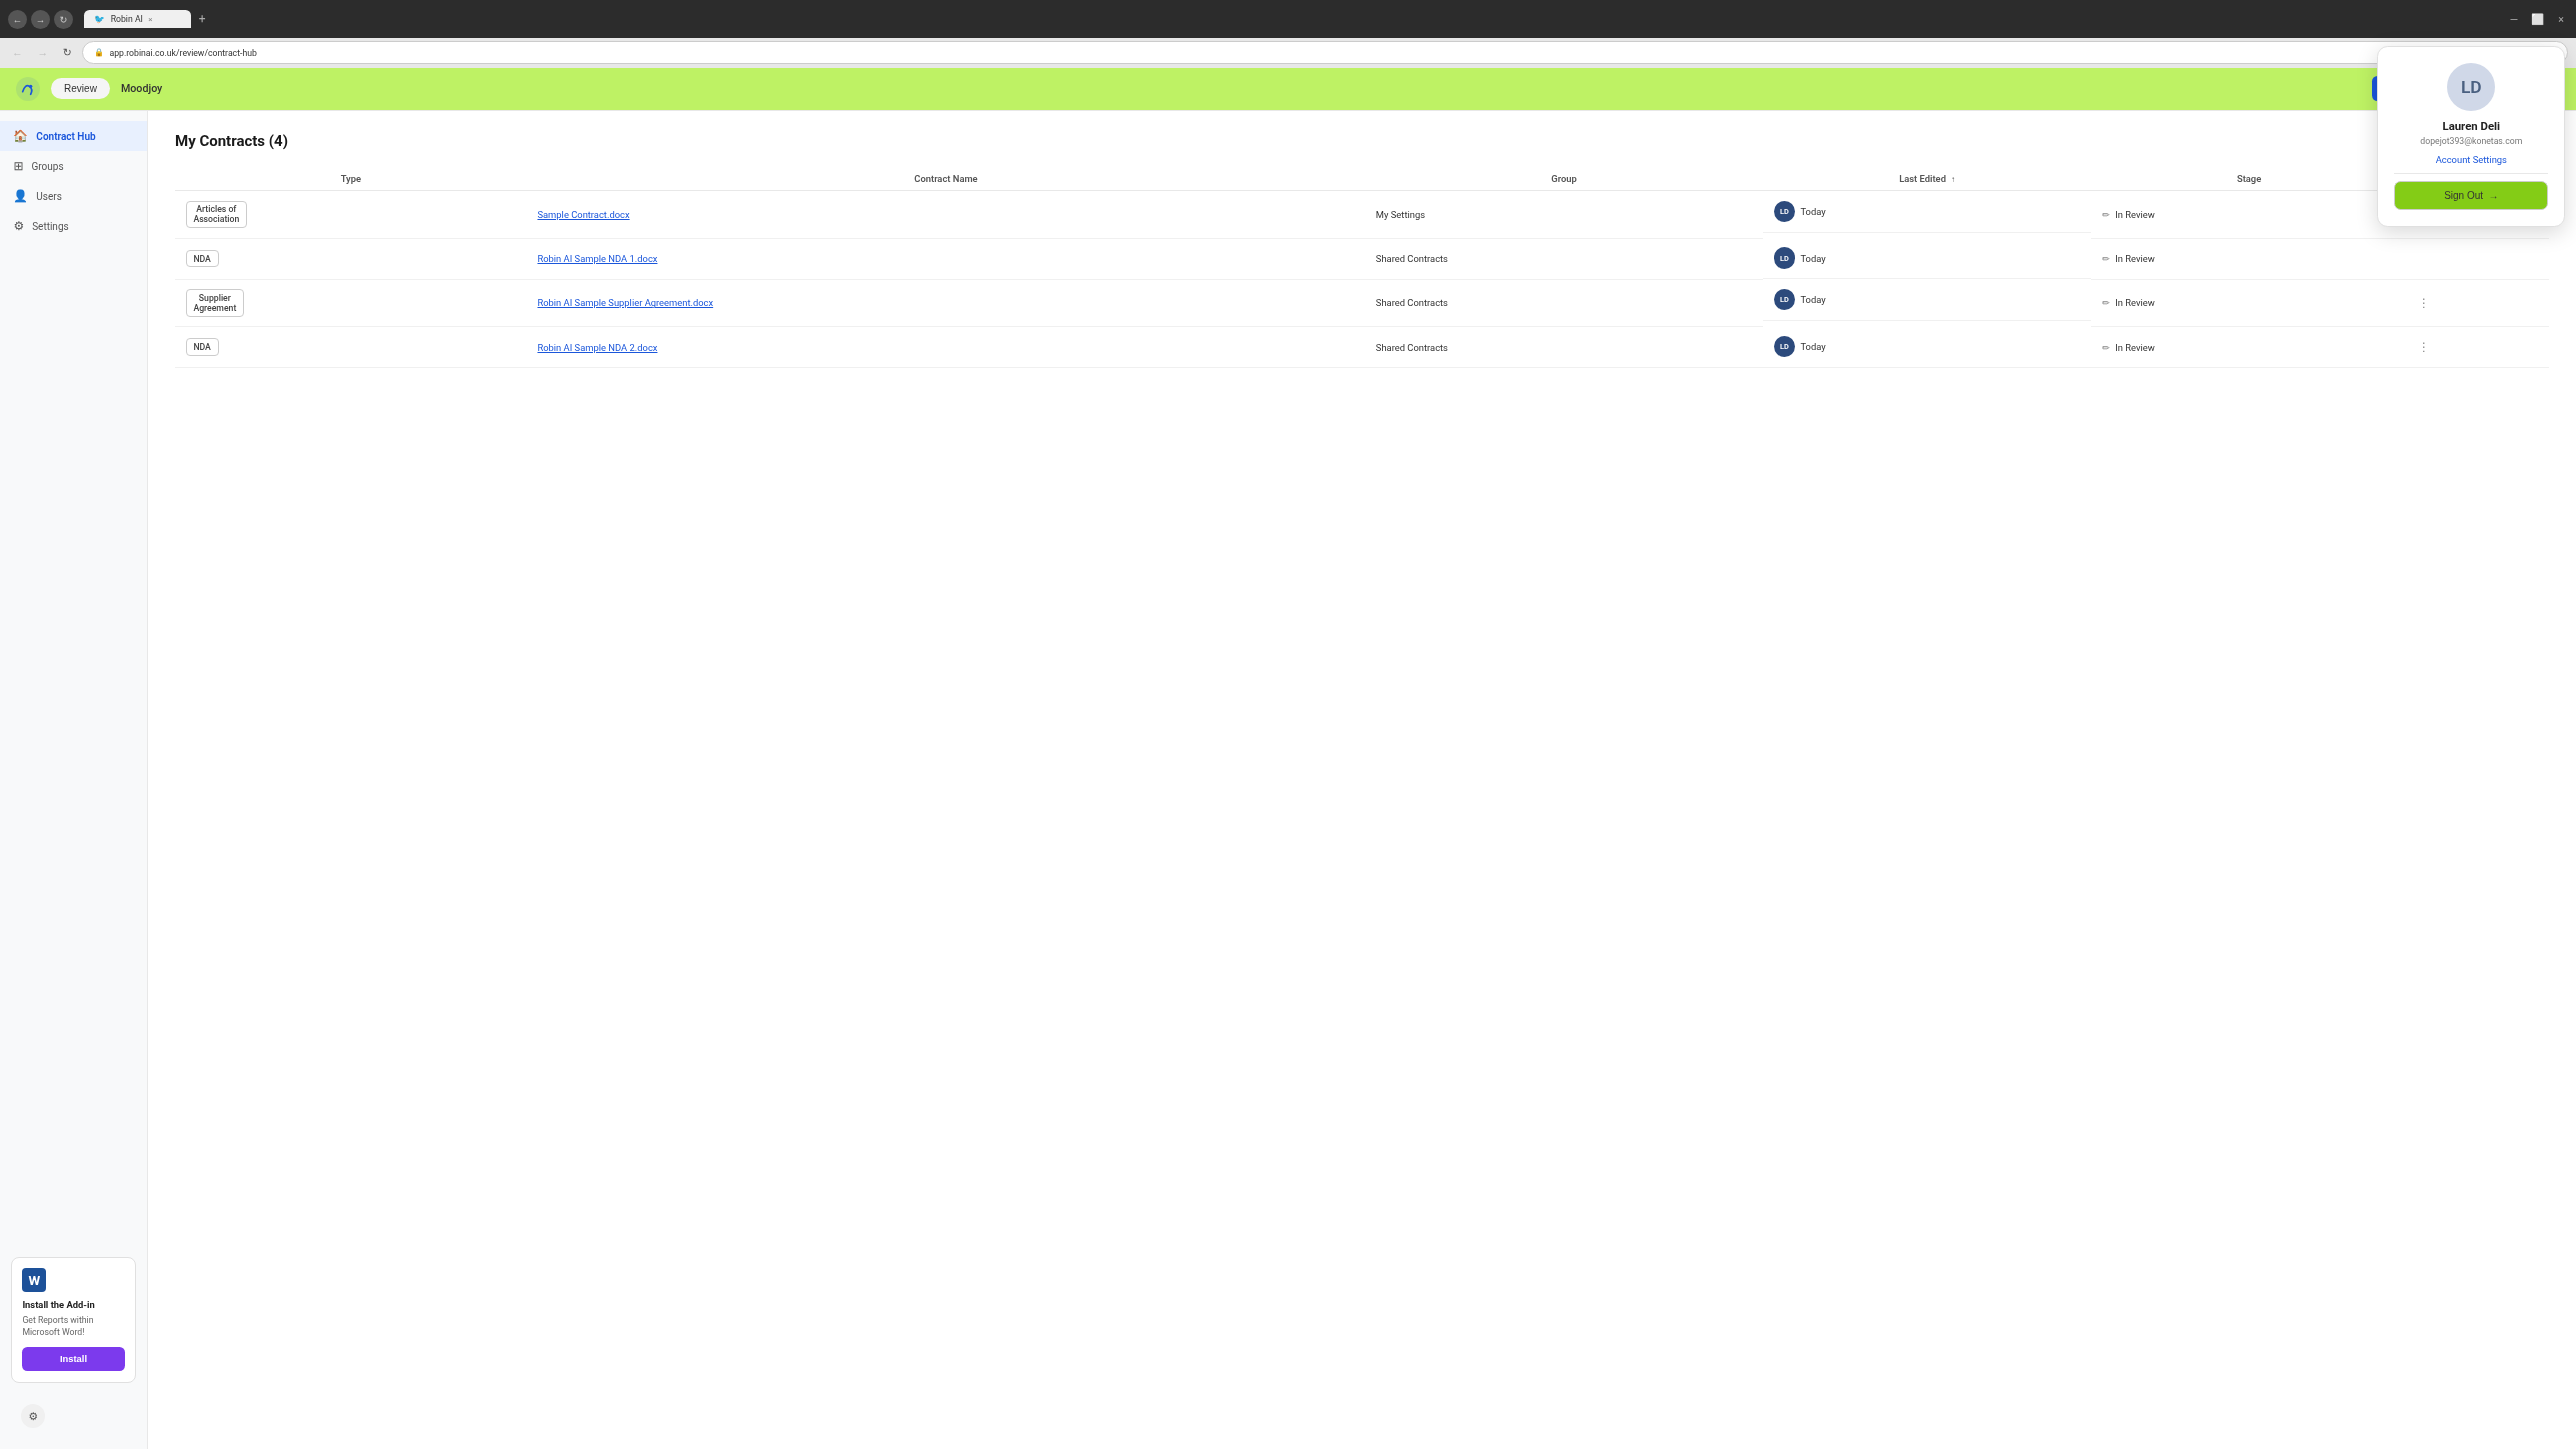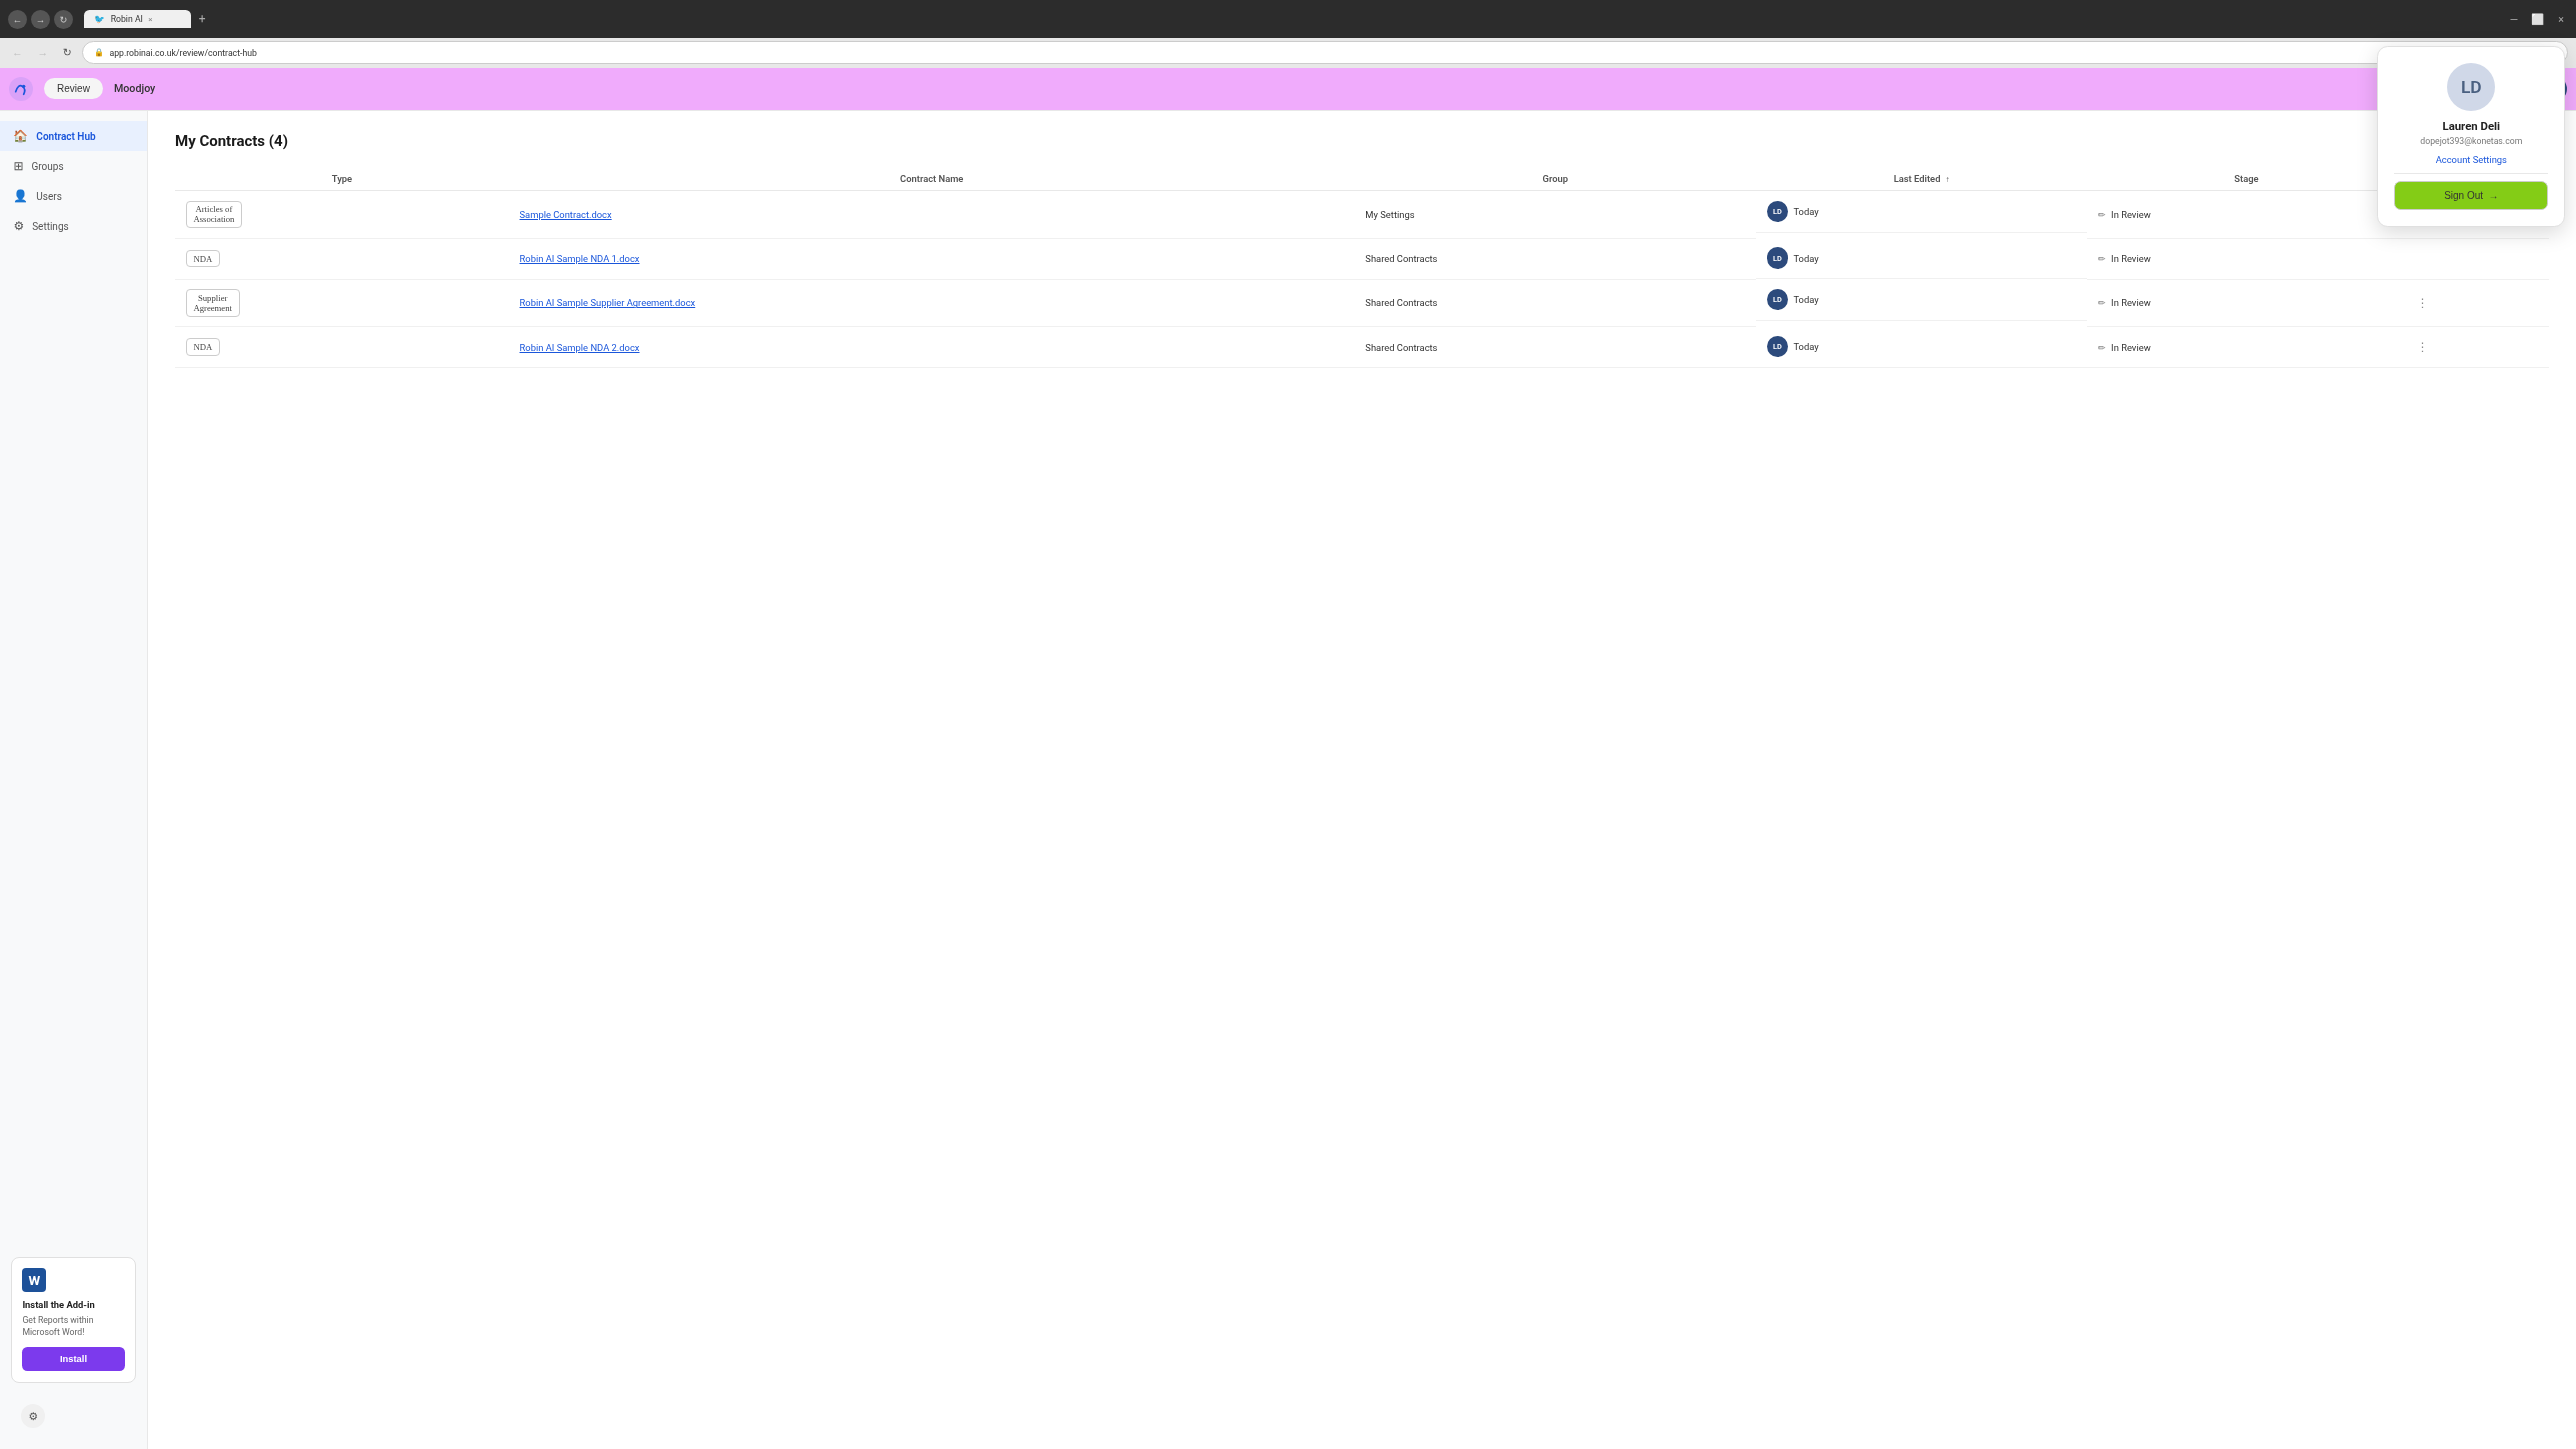--- a/index.html
+++ b/index.html
@@ -115,25 +115,25 @@
     
     .app-container {
       display: flex;
       flex-direction: column;
       height: calc(100vh - 67px);
       background: #fff;
     }
 
     
     .top-nav {
-      background: #f0abfc;
+      background: #bef264;
       height: 43px;
       display: flex;
       align-items: center;
-      padding: 0 9px;
+      padding: 0 16px;
       border-bottom: 0.7px solid #e8e8e8;
       position: relative;
       z-index: 10;
     }
     .logo {
       width: 24px;
       height: 24px;
       margin-right: 10.7px;
     }
     .nav-review-btn {
@@ -316,21 +316,20 @@
     }
     .type-badge {
       display: inline-block;
       border: 0.7px solid #ccc;
       border-radius: 4px;
       padding: 2.7px 6.7px;
       font-size: 8.7px;
       color: #444;
       text-align: center;
       font-weight: 500;
-      font-family: Liberation Serif, serif;
     }
     .contract-link {
       color: #1a56db;
       text-decoration: underline;
       cursor: pointer;
     }
     .avatar-small {
       width: 21.5px; height: 21.5px;
       border-radius: 50%;
       background: #2c4a7c;

